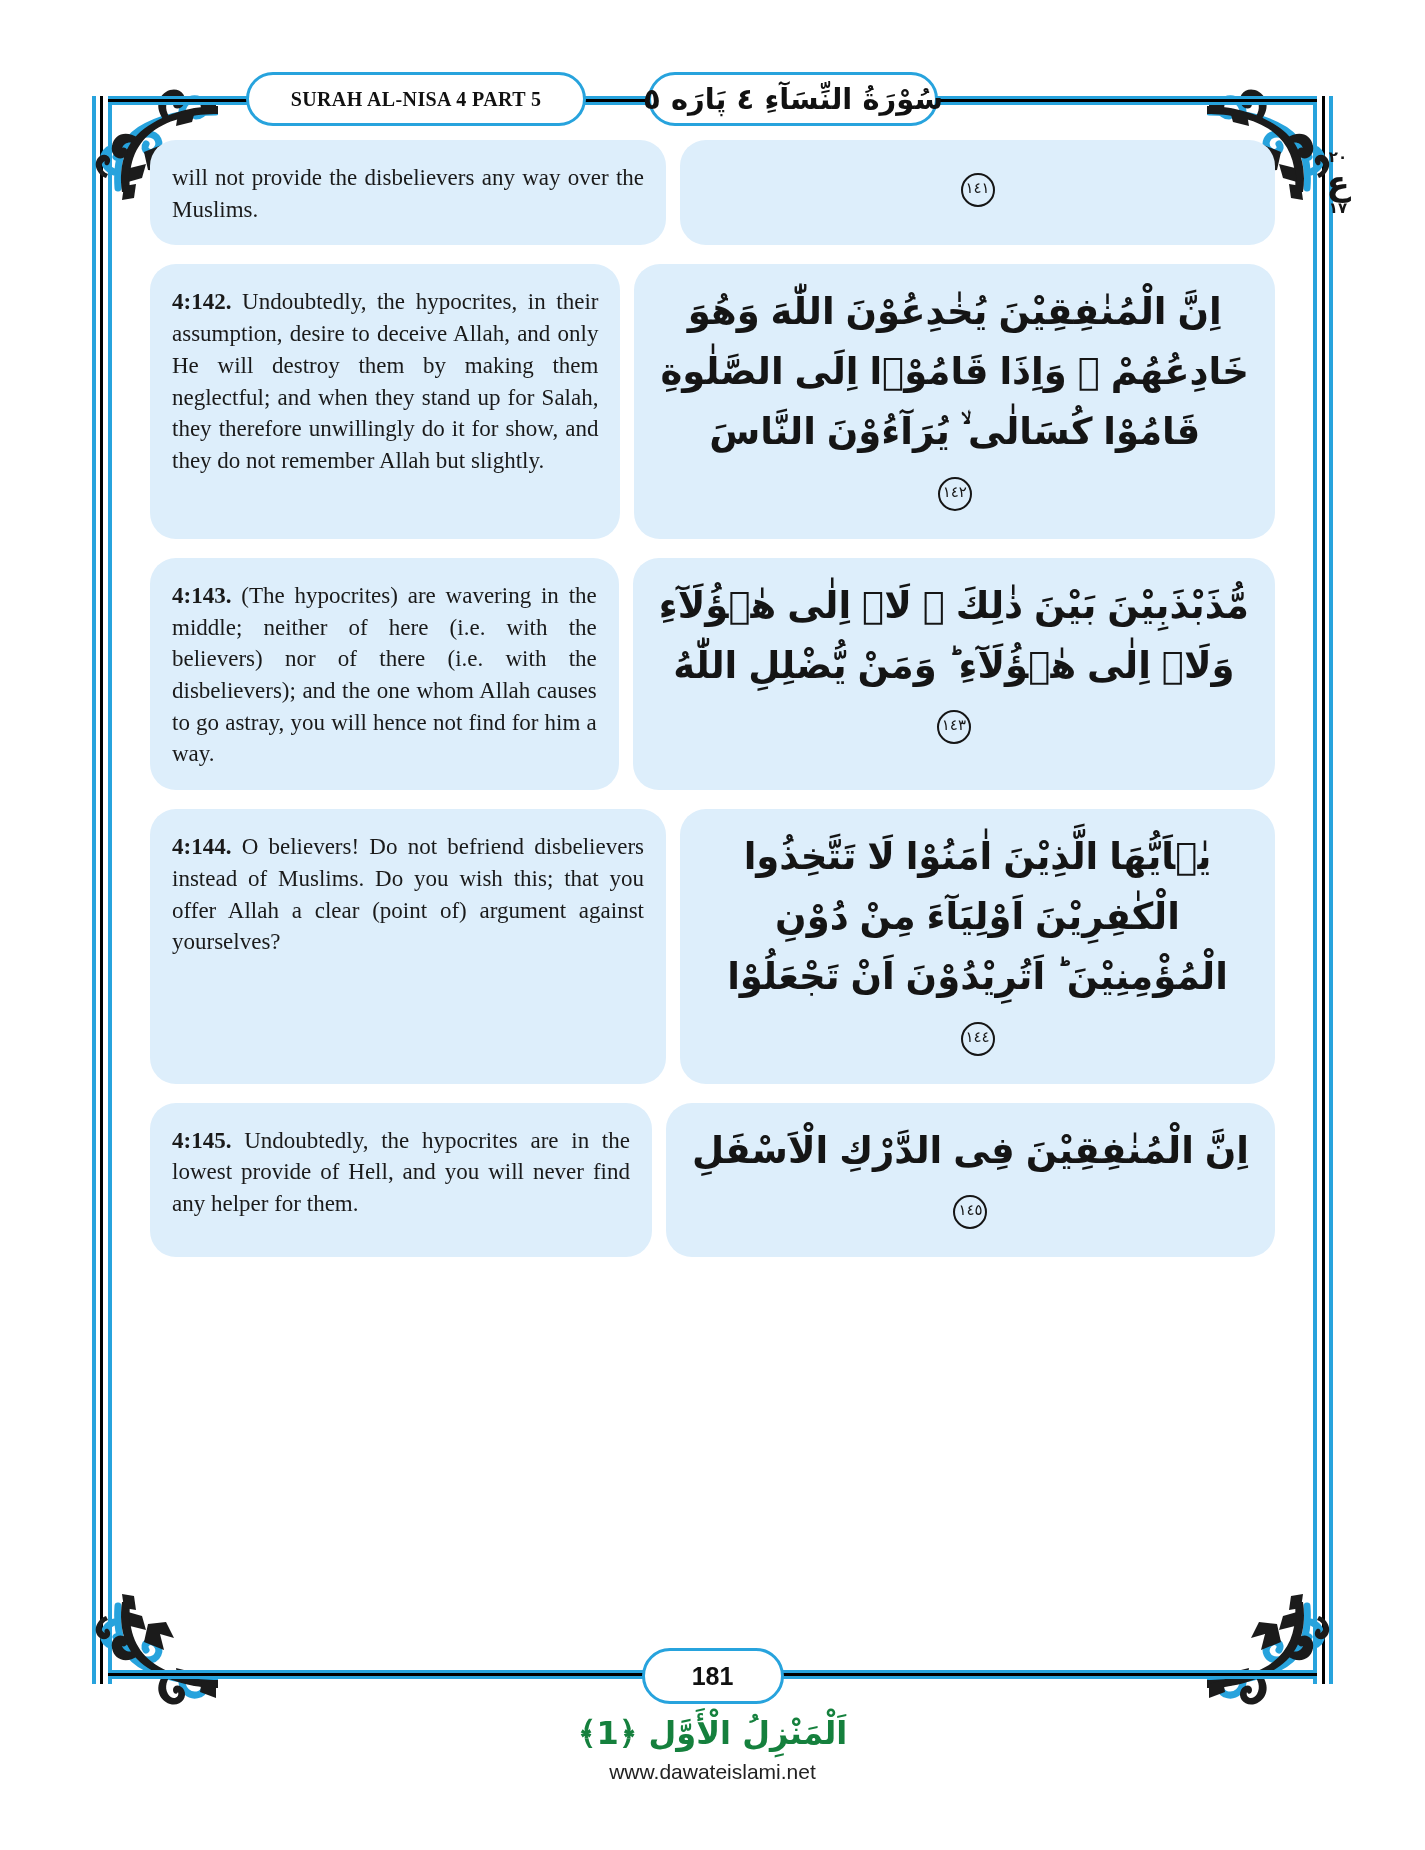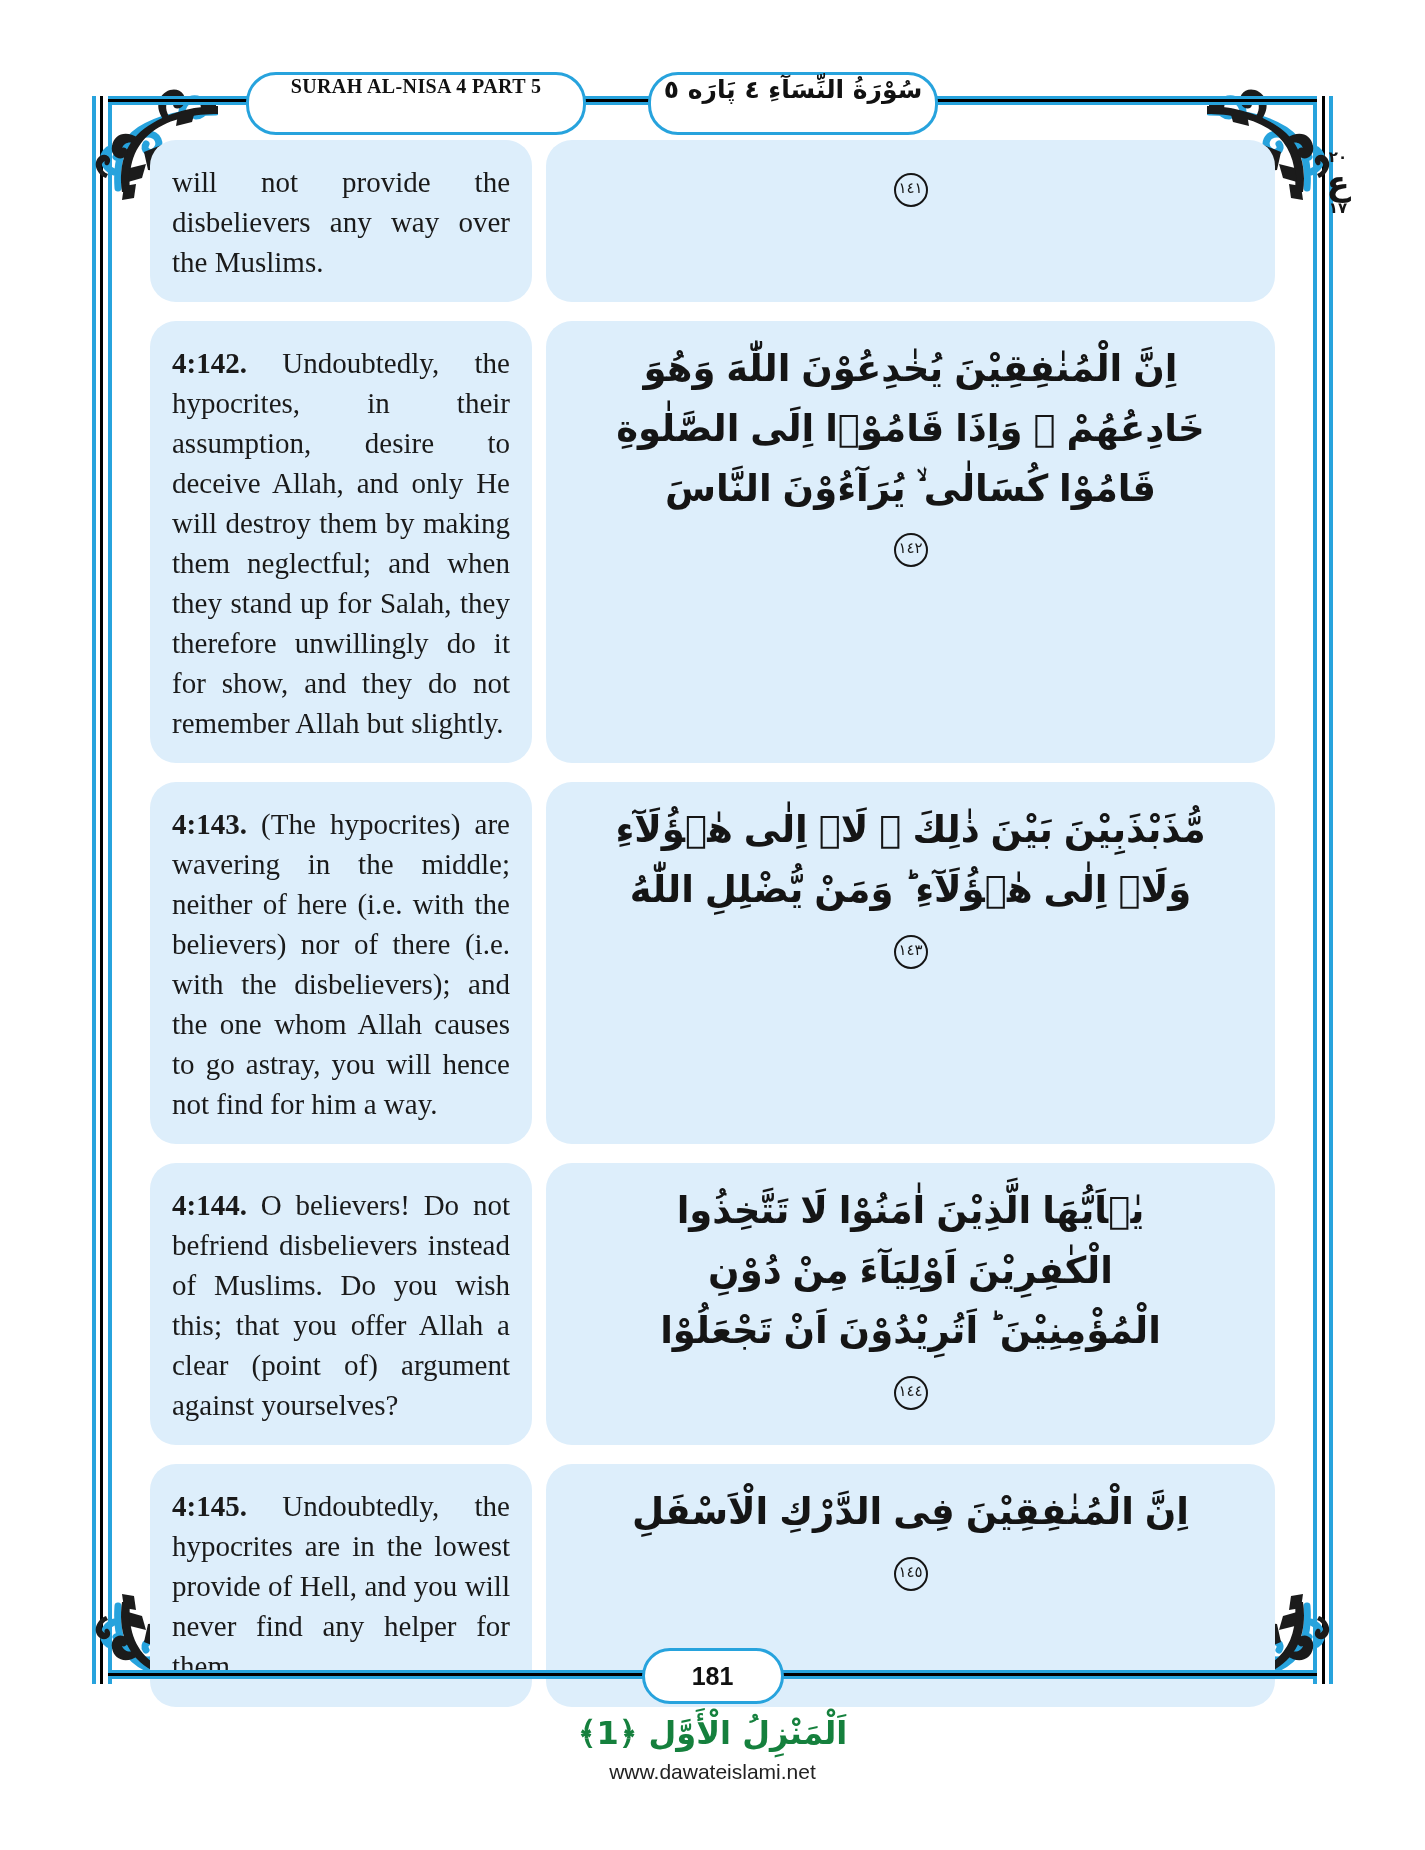--- a/index.html
+++ b/index.html
@@ -54,47 +54,47 @@
   .hdr-rule:before{
     content:"";position:absolute;left:0;right:0;top:0;height:3px;background:#27a3dd;
   }
   .hdr-rule:after{
     content:"";position:absolute;left:0;right:0;top:3px;height:3px;background:#000;
   }
   .hdr-rule span{
     position:absolute;left:0;right:0;top:6px;height:3px;background:#27a3dd;display:block;
   }
   .pill{
-    position:absolute;top:0;height:63px;
+    position:absolute;top:0;height:54px;
     background:#ffffff;border:3px solid #27a3dd;border-radius:30px;
-    display:flex;justify-content:center;
+    display:flex;align-items:center;justify-content:center;
     box-sizing:border-box;
   }
   .pill-en{left:138px;width:340px;}
   .pill-ar{left:540px;width:290px;}
   .pill-en .t{
     font-family:"Liberation Serif",serif;font-weight:bold;font-size:20px;
     letter-spacing:.4px;color:#111;white-space:nowrap;
   }
   .pill-ar .t{
-    font-family:"DejaVu Sans",sans-serif;font-size:25px;color:#111;
+    font-family:"DejaVu Sans",sans-serif;font-size:29px;color:#111;
     direction:rtl;white-space:nowrap;font-weight:bold;
   }
 
   
   .content{
     position:absolute;left:150px;top:140px;width:1125px;
   }
   .vrow{display:flex;gap:14px;margin-bottom:19px;align-items:stretch;}
   .cell{
     background:#ddeefb;border-radius:26px;box-sizing:border-box;
   }
   .cell-en{
-    width:382px;padding:22px 22px 20px 22px;
-    font-size:29px;line-height:1.38;color:#1a1a1a;
+    width:516px;padding:22px 22px 20px 22px;
+    font-size:23px;line-height:1.38;color:#1a1a1a;
     text-align:justify;text-justify:inter-word;
     font-family:"Liberation Serif",serif;
   }
   .cell-en .vnum{font-weight:bold;}
   .cell-ar{
     flex:1;padding:18px 26px 16px 26px;
     direction:rtl;text-align:center;
     font-family:"DejaVu Sans",sans-serif;
     font-size:37px;line-height:1.62;color:#151515;
     font-weight:bold;

